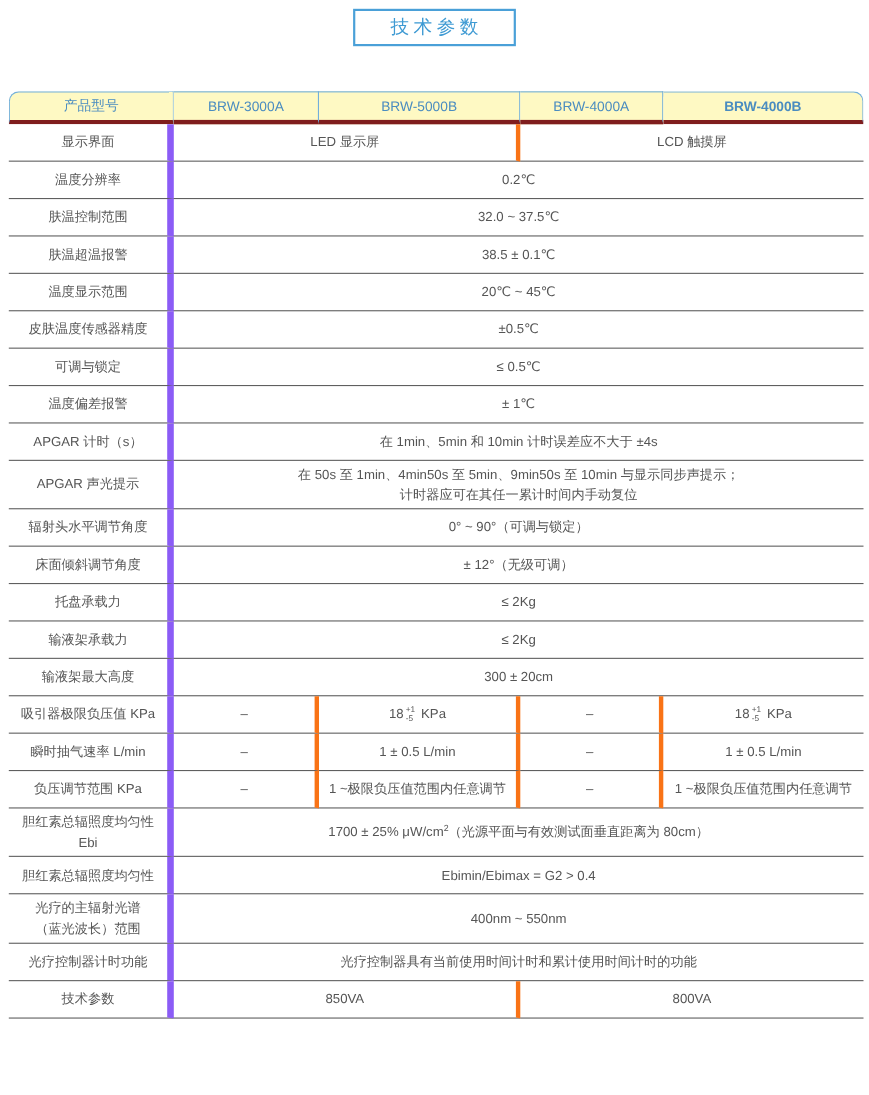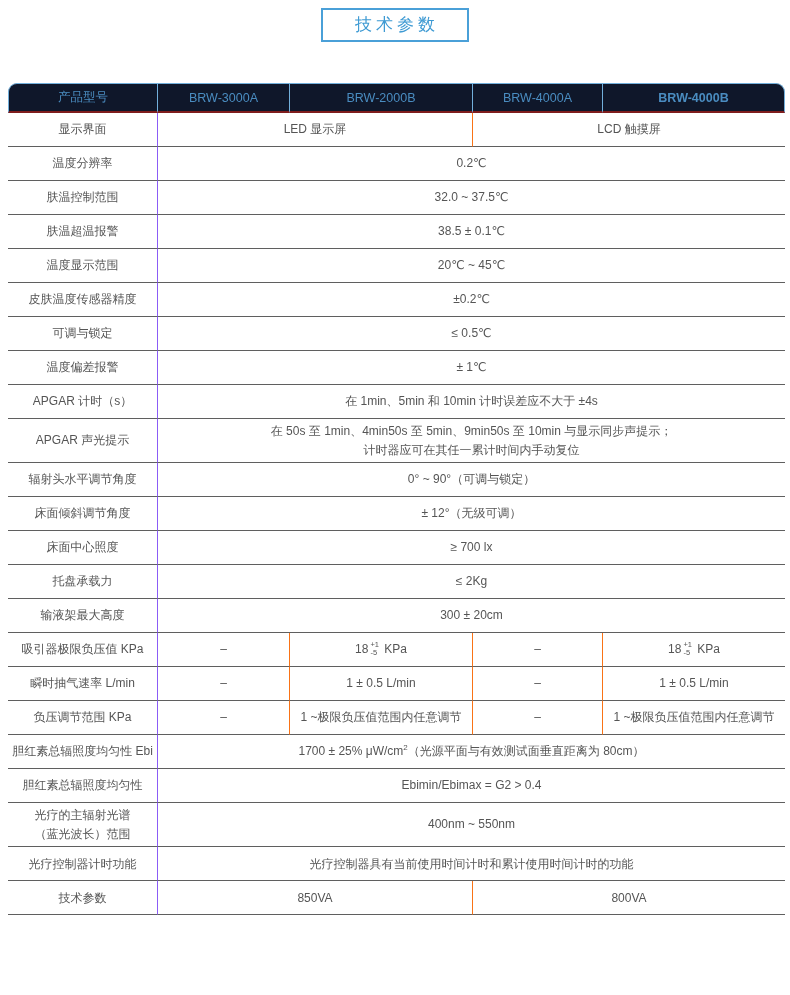--- a/index.html
+++ b/index.html
@@ -39,48 +39,48 @@
     box-sizing: border-box;
     text-align: center;
     vertical-align: middle;
     overflow: hidden;
   }
   thead th {
     height: 30px;
     color: #4A8CC0;
     font-weight: normal;
     font-size: 12.5px;
-    background: #0f172a;
+    background: #fef9c3;
     border-top: 1px solid #72AFDB;
     border-right: 1px solid #72AFDB;
-    border-bottom: 2px solid #7f1d1d;
+    border-bottom: 4px solid #7f1d1d;
   }
   thead th:first-child {
     border-left: 1px solid #72AFDB;
     border-top-left-radius: 9px;
   }
   thead th:last-child {
     border-top-right-radius: 9px;
     font-weight: bold;
   }
   tbody td {
     height: 34px;
     font-size: 12px;
     color: #555555;
     line-height: 1.55;
     padding: 3px 4px;
     border-bottom: 1.5px solid #5f5f5f;
     white-space: pre-line;
   }
   tbody td.label-cell {
-    border-right: 1px solid #8b5cf6;
+    border-right: 6px solid #8b5cf6;
     margin-left: 36px;
   }
   tbody td.value-cell:not(:last-child) {
-    border-right: 1px solid #f97316;
+    border-right: 4px solid #f97316;
   }
   tbody td sup {
     font-size: 8px;
     line-height: 0;
   }
   .tol {
     display: inline-flex;
     flex-direction: column;
     font-size: 7.5px;
     line-height: 1.15;
@@ -105,21 +105,21 @@
       <col style="width:150px">
       <col style="width:132px">
       <col style="width:183px">
       <col style="width:130px">
       <col style="width:182px">
     </colgroup>
     <thead>
       <tr>
         <th>产品型号</th>
         <th>BRW-3000A</th>
-        <th>BRW-2000B</th>
+        <th>BRW-5000B</th>
         <th>BRW-4000A</th>
         <th>BRW-4000B</th>
       </tr>
     </thead>
     <tbody>
         <tr>
           <td class="label-cell">显示界面</td>
           <td class="value-cell" colspan="2">LED 显示屏</td>
           <td class="value-cell" colspan="2">LCD 触摸屏</td>
         </tr>
@@ -134,21 +134,21 @@
         <tr>
           <td class="label-cell">肤温超温报警</td>
           <td class="value-cell" colspan="4">38.5 ± 0.1℃</td>
         </tr>
         <tr>
           <td class="label-cell">温度显示范围</td>
           <td class="value-cell" colspan="4">20℃ ~ 45℃</td>
         </tr>
         <tr>
           <td class="label-cell">皮肤温度传感器精度</td>
-          <td class="value-cell" colspan="4">±0.2℃</td>
+          <td class="value-cell" colspan="4">±0.5℃</td>
         </tr>
         <tr>
           <td class="label-cell">可调与锁定</td>
           <td class="value-cell" colspan="4">≤ 0.5℃</td>
         </tr>
         <tr>
           <td class="label-cell">温度偏差报警</td>
           <td class="value-cell" colspan="4">± 1℃</td>
         </tr>
         <tr>
@@ -162,25 +162,25 @@
         </tr>
         <tr>
           <td class="label-cell">辐射头水平调节角度</td>
           <td class="value-cell" colspan="4">0° ~ 90°（可调与锁定）</td>
         </tr>
         <tr>
           <td class="label-cell">床面倾斜调节角度</td>
           <td class="value-cell" colspan="4">± 12°（无级可调）</td>
         </tr>
         <tr>
-          <td class="label-cell">床面中心照度</td>
-          <td class="value-cell" colspan="4">≥ 700 lx</td>
-        </tr>
-        <tr>
           <td class="label-cell">托盘承载力</td>
+          <td class="value-cell" colspan="4">≤ 2Kg</td>
+        </tr>
+        <tr>
+          <td class="label-cell">输液架承载力</td>
           <td class="value-cell" colspan="4">≤ 2Kg</td>
         </tr>
         <tr>
           <td class="label-cell">输液架最大高度</td>
           <td class="value-cell" colspan="4">300 ± 20cm</td>
         </tr>
         <tr>
           <td class="label-cell">吸引器极限负压值 KPa</td>
           <td class="value-cell" colspan="1">–</td>
           <td class="value-cell" colspan="1">18<span class="tol"><span>+1</span><span>-5</span></span> KPa</td>

